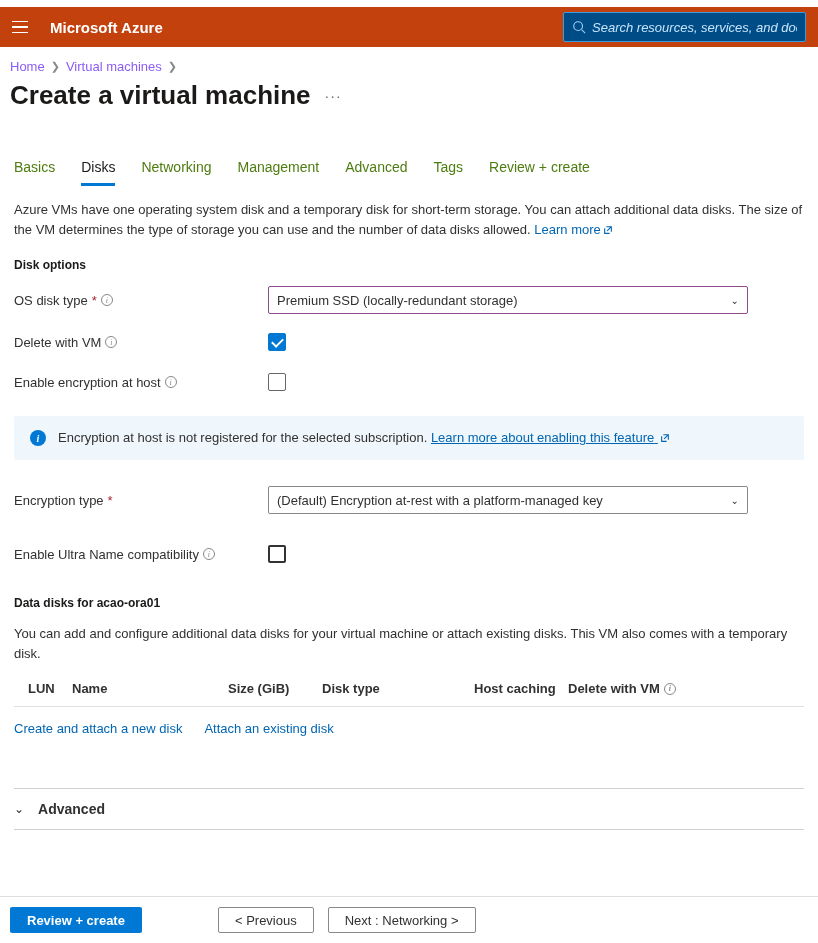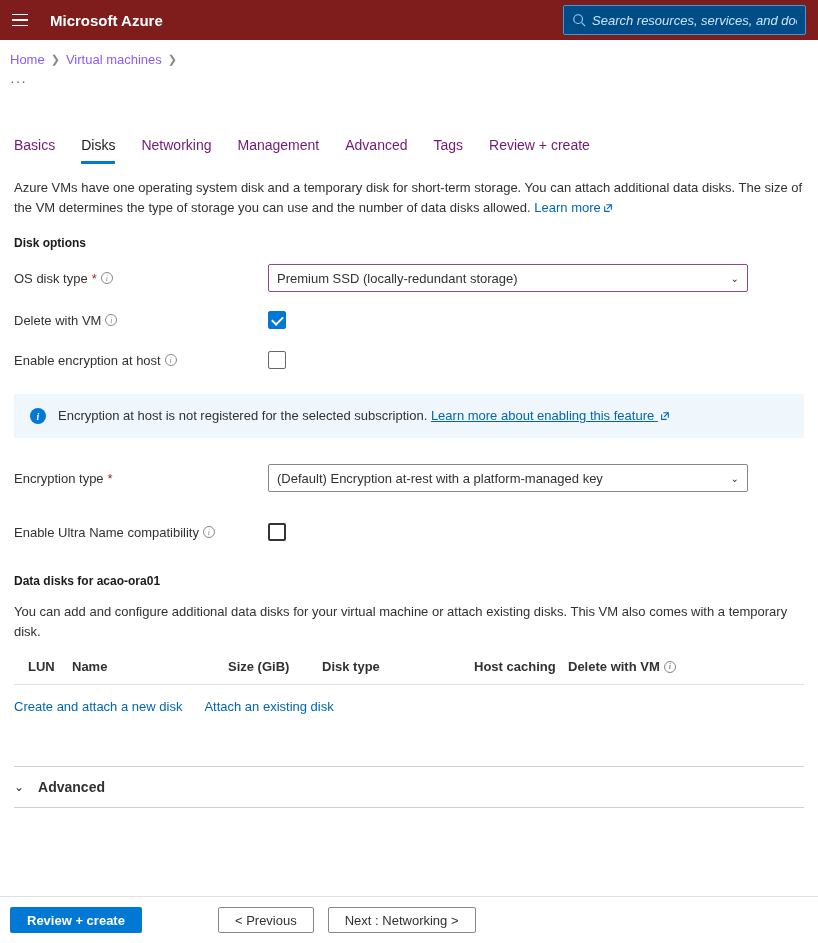--- a/index.html
+++ b/index.html
@@ -1,37 +1,37 @@
 <!DOCTYPE html>
 <html><head>
   <meta charset="utf-8">
   <style>
     * { box-sizing: border-box; margin: 0; padding: 0; font-family: "Segoe UI", -apple-system, sans-serif; }
     body { width: 818px; height: 943px; background: #fff; color: #323130; font-size: 13px; position: relative; overflow: hidden; }
 
-    .top-bar { height: 40px; background: #7f1d1d; display: flex; align-items: center; padding: 0 12px; }
+    .top-bar { height: 40px; background: #c2410c; display: flex; align-items: center; padding: 0 12px; margin-top: 7px; }
     .hamburger { width: 20px; height: 20px; display: flex; flex-direction: column; justify-content: center; gap: 4px; cursor: pointer; margin-right: 18px; }
     .hamburger span { display: block; height: 1.5px; background: #fff; width: 16px; }
     .brand { color: #fff; font-size: 15px; font-weight: 600; flex: 0 0 auto; }
     .top-spacer { flex: 1; }
     .search-wrap { width: 243px; height: 30px; background: #004c87; border: 1px solid #3a9bde; border-radius: 2px; display: flex; align-items: center; padding: 0 8px; }
     .search-wrap .icon { color: #9ecff5; margin-right: 6px; flex-shrink: 0; }
     .search-wrap input { background: transparent; border: none; outline: none; color: #c7e5fa; font-size: 13px; width: 100%; font-style: italic; }
     .search-wrap input::placeholder { color: #c7e5fa; }
 
     .breadcrumb { padding: 12px 10px 0 10px; font-size: 13px; display: flex; align-items: center; gap: 6px; }
     .breadcrumb a { color: #8b5cf6; text-decoration: none; }
     .breadcrumb .sep { color: #888; font-size: 11px; }
 
     .page-head { padding: 6px 10px 0 10px; display: flex; align-items: center; gap: 14px; }
     .page-title { font-size: 26px; font-weight: 600; color: #1b1a19; }
     .ellipsis { color: #666; font-size: 14px; letter-spacing: 1px; cursor: pointer; }
 
     .tabs { display: flex; gap: 26px; padding: 48px 14px 0 14px; border-bottom: none; }
-    .tab { font-size: 14px; color: #701a75; padding-bottom: 8px; cursor: pointer; }
+    .tab { font-size: 14px; color: #4d7c0f; padding-bottom: 8px; cursor: pointer; }
     .tab.active { color: #1b1a19; font-weight: 400; border-bottom: 3px solid #0078d4; }
 
     .content { padding: 14px 14px 0 14px; }
 
     .description { font-size: 13px; color: #323130; line-height: 1.5; margin-bottom: 18px; }
     .description a { color: #0066b4; text-decoration: none; }
     .ext-icon { display: inline-block; margin-left: 2px; color: #0066b4; vertical-align: -1px; }
 
     .section-head { font-size: 12px; font-weight: 600; color: #1b1a19; margin-bottom: 14px; }
 
@@ -97,20 +97,21 @@
 </div>
 
 <div class="breadcrumb">
   <a href="#">Home</a>
   <span class="sep">❯</span>
   <a href="#">Virtual machines</a>
   <span class="sep">❯</span>
 </div>
 
 <div class="page-head">
+  <h1 class="page-title">Create a virtual machine</h1>
   <span class="ellipsis">···</span>
 </div>
 
 <div class="tabs">
   <div class="tab">Basics</div>
   <div class="tab active">Disks</div>
   <div class="tab">Networking</div>
   <div class="tab">Management</div>
   <div class="tab">Advanced</div>
   <div class="tab">Tags</div>

